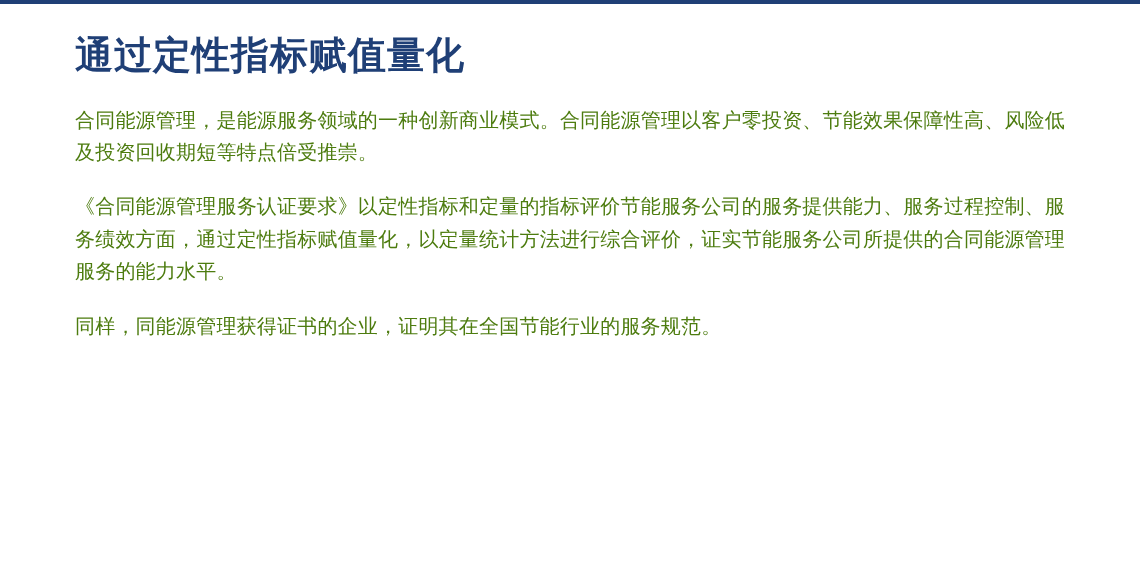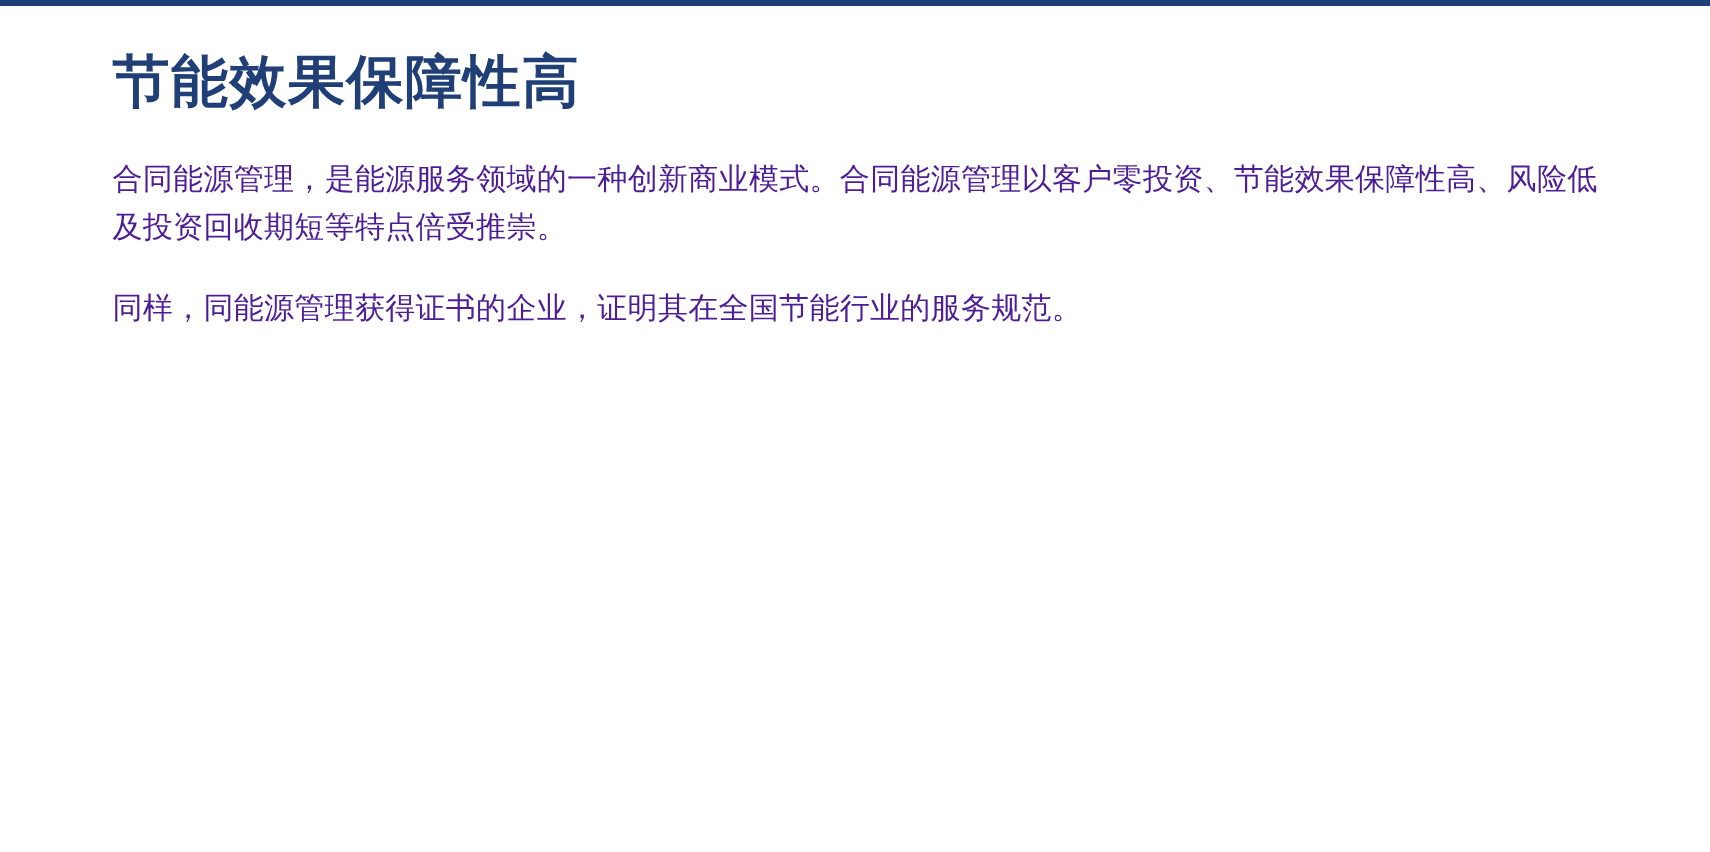--- a/index.html
+++ b/index.html
@@ -39,41 +39,42 @@
     font-size: 38px;
     line-height: 1.15;
     font-weight: bold;
     color: #1f3f76;
     letter-spacing: 1px;
     margin: 0 0 26px 0;
   }
   .para {
     font-size: 20px;
     line-height: 1.62;
-    color: #4c1d95;
+    color: #4d7c0f;
     margin: 0 0 22px 0;
     text-align: justify;
     letter-spacing: 0.2px;
   }
   .para:last-child {
     margin-bottom: 0;
   }
 </style>
 </head>
 <body>
 
 <div class="page">
 
   <div class="top-rule" style="background: rgb(31, 63, 118);"></div>
 
   <div class="content">
 
-    <h1 class="doc-title" style="color: rgb(31, 63, 118);">节能效果保障性高</h1>
+    <h1 class="doc-title" style="color: rgb(31, 63, 118);">通过定性指标赋值量化</h1>
 
     <p class="para">合同能源管理，是能源服务领域的一种创新商业模式。合同能源管理以客户零投资、节能效果保障性高、风险低及投资回收期短等特点倍受推崇。</p>
 
 
+    <p class="para">《合同能源管理服务认证要求》以定性指标和定量的指标评价节能服务公司的服务提供能力、服务过程控制、服务绩效方面，通过定性指标赋值量化，以定量统计方法进行综合评价，证实节能服务公司所提供的合同能源管理服务的能力水平。</p>
 
 
     <p class="para">同样，同能源管理获得证书的企业，证明其在全国节能行业的服务规范。</p>
 
   </div>
 </div>
 
 </body></html>

